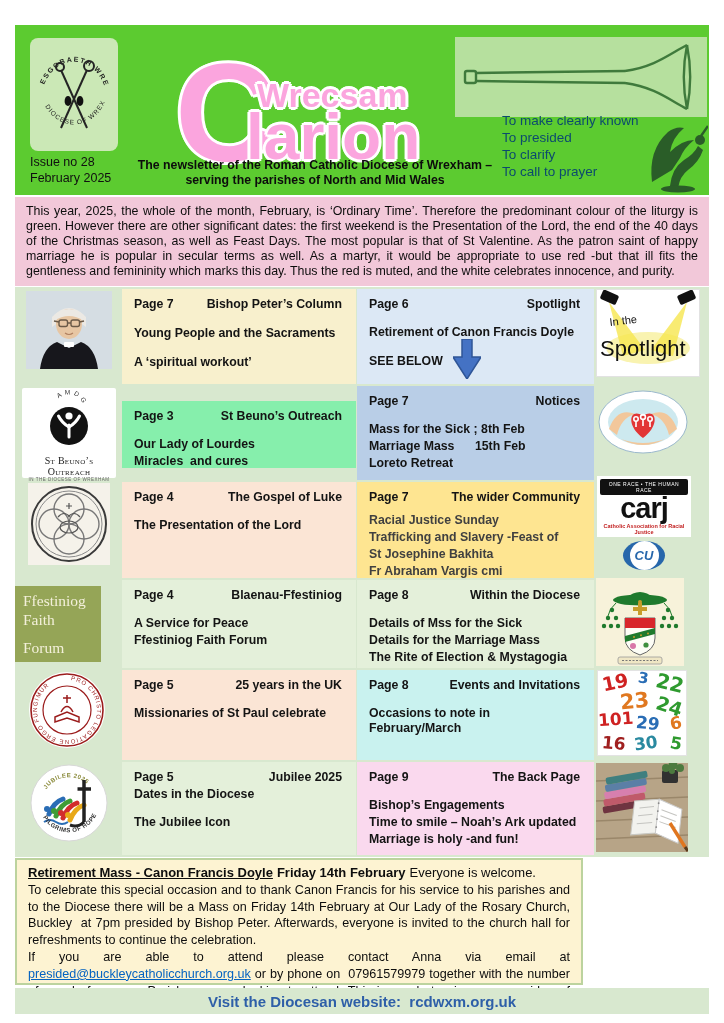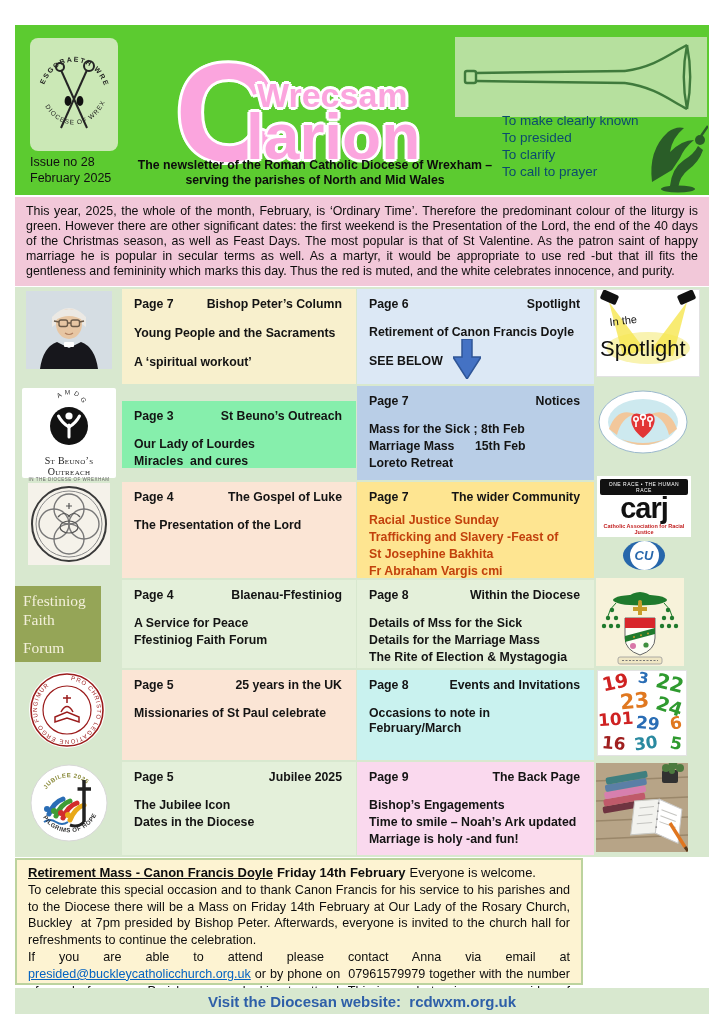--- a/index.html
+++ b/index.html
@@ -30,21 +30,21 @@
   .main { position:absolute; left:15px; top:287px; width:694px; height:570px; background:#d8e8cf; }
   .main > div { position:absolute; }
 
   .cbox { padding:8px 10px 6px 12px; font-weight:bold; font-size:12.3px; line-height:15px; color:#141414; }
   .cbox-head { display:flex; justify-content:space-between; padding-right:4px; }
   .ln { white-space:pre-wrap; }
   .g  { margin-top:13px; }
   .g2 { margin-top:14px; }
   .t  { margin-top:2px; }
   .gs { margin-top:8px; }
-  .red-lines .ln { color:#c2410c; }
+  .red-lines .ln { color:#404040; }
 
   .L0{left:107px;top:2px;  width:234px;height:95px;background:#f8f0cd;}
   .L1{left:107px;top:114px; width:234px;height:67px;background:#86efac;}
   .L2{left:107px;top:195px;width:234px;height:96px;background:#fbe5d5;}
   .L3{left:107px;top:293px;width:234px;height:88px;background:#e4f0da;}
   .L4{left:107px;top:383px;width:234px;height:90px;background:#fbe5d5;}
   .L5{left:107px;top:475px;width:234px;height:93px;background:#e4f0da;}
   .R0{left:342px;top:2px;  width:237px;height:95px;background:#dce8f5;}
   .R1{left:342px;top:99px; width:237px;height:94px;background:#b9cee7;}
   .R2{left:342px;top:195px;width:237px;height:96px;background:#fee591;}
@@ -323,22 +323,22 @@
         <span>25 years in the UK</span>
       </div>
       <div class="ln g">Missionaries of St Paul celebrate</div>
     </div>
 
     <div class="cbox L5">
       <div class="cbox-head">
         <span>Page 5</span>
         <span>Jubilee 2025</span>
       </div>
+      <div class="ln t">Dates in the Diocese</div>
       <div class="ln g">The Jubilee Icon</div>
-      <div class="ln t">Dates in the Diocese</div>
     </div>
 
     <div class="cbox R0" style="position:absolute;">
       <div class="cbox-head">
         <span>Page 6</span>
         <span>Spotlight</span>
       </div>
       <div class="ln g">Retirement of Canon Francis Doyle</div>
       <div class="ln g2">SEE BELOW</div>
       <div class="arrow">

